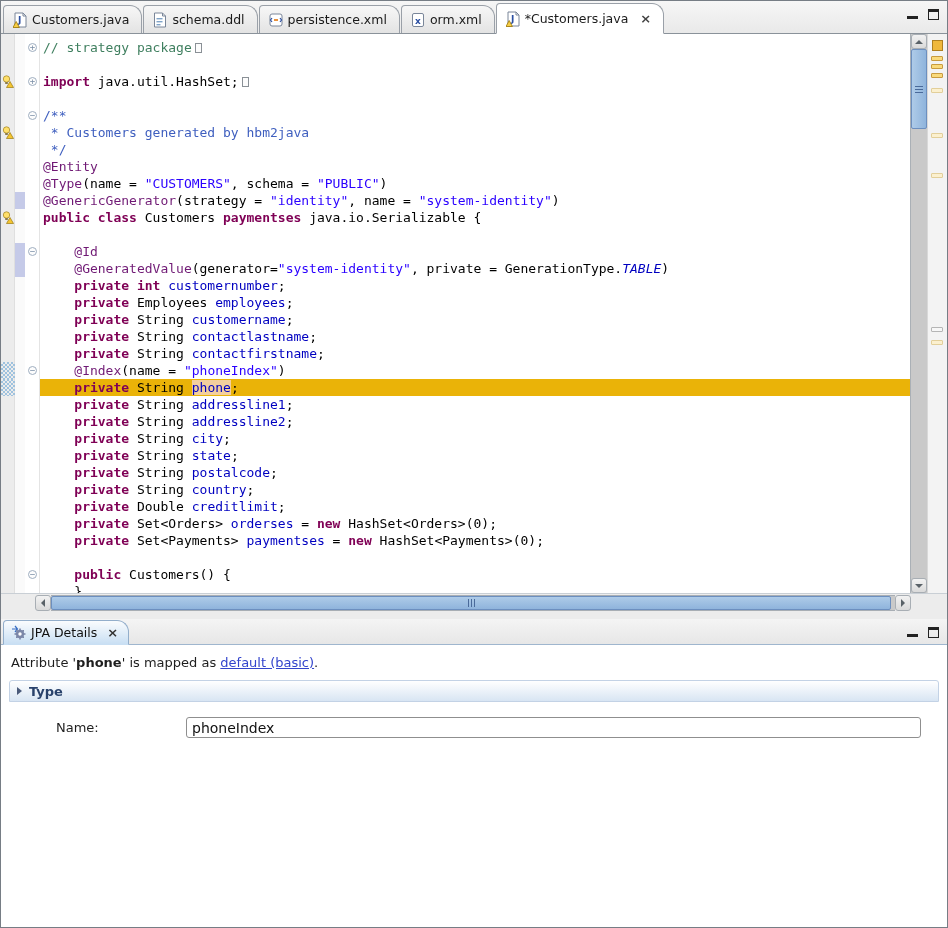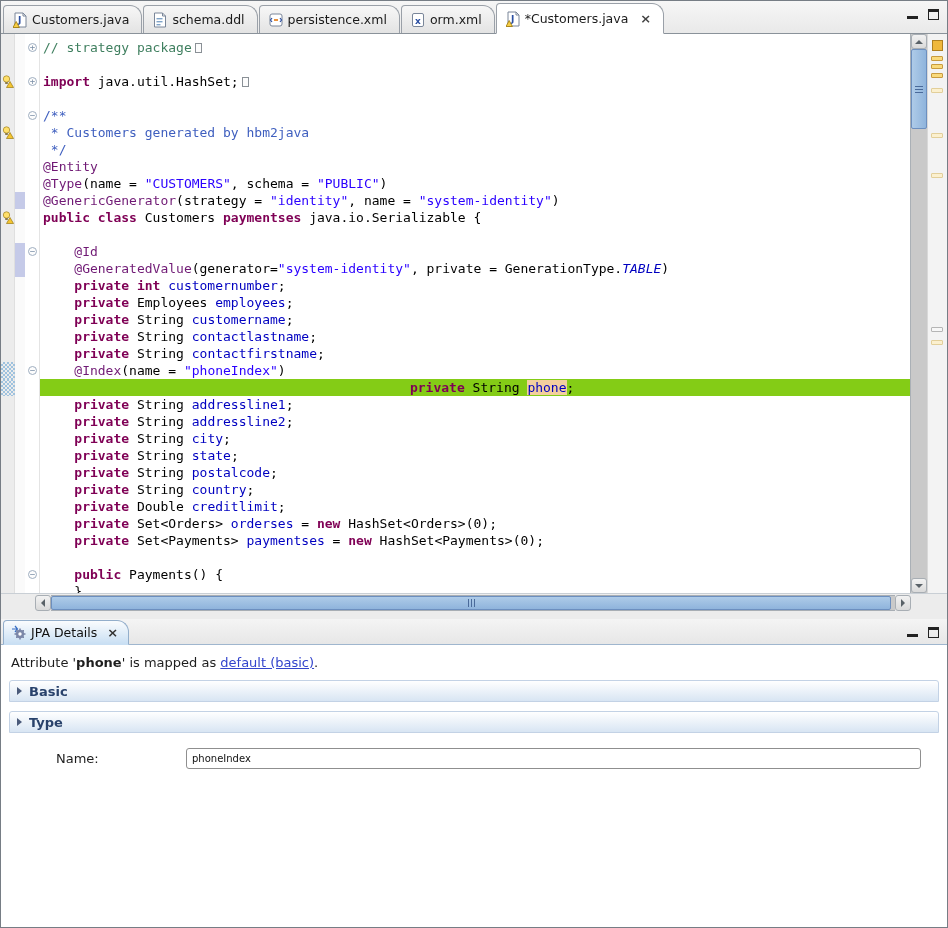--- a/index.html
+++ b/index.html
@@ -30,21 +30,21 @@
   .crow { display:flex; height:17px; align-items:stretch; }
   .g-marker { width:14px; flex:0 0 14px; display:flex; align-items:center; justify-content:center; }
   .g-diff { width:10px; flex:0 0 10px; }
   .g-diff.changed { background:#C5CAE8; }
   .g-fold { width:15px; flex:0 0 15px; display:flex; align-items:center; justify-content:center; }
   .crow.diff-added .g-marker {
     background-image:linear-gradient(45deg,#9FC2DE 25%,transparent 25%,transparent 75%,#9FC2DE 75%),
                      linear-gradient(45deg,#9FC2DE 25%,transparent 25%,transparent 75%,#9FC2DE 75%);
     background-size:4px 4px; background-position:0 0,2px 2px; }
   .c-text { flex:1; font-family:"DejaVu Sans Mono","Liberation Mono",monospace; font-size:13px; line-height:17px; white-space:pre; padding-left:3px; color:#000; }
-  .crow.current .c-text { background:#84cc16;text-align:center; }
+  .crow.current .c-text { background:#eab308; }
   .foldicon { width:9px; height:9px; border:1px solid #9FAEC0; border-radius:50%; background:#FDFDFD; color:#7A8EA6; font-size:9px; line-height:7px; text-align:center; font-family:"DejaVu Sans Mono",monospace; }
   .seg.kw { color:#7F0055; font-weight:bold; }
   .seg.str { color:#2A00FF; }
   .seg.fld { color:#0000C0; }
   .seg.com { color:#3F7F5F; }
   .seg.doc { color:#3F5FBF; }
   .seg.ann { color:#701a75; }
   .seg.pln { color:#000000; }
   .seg.sta { color:#0000C0; font-style:italic; }
   .seg.occ { background:#F3CF9E; }
@@ -89,21 +89,21 @@
   .jpa-content { flex:1; background:#FFF; padding:8px 8px 0 8px; overflow:hidden; }
   .jpa-msg { font-size:13px; color:#1E1E1E; padding:2px 0 10px 2px; }
   .jpa-msg b { font-weight:bold; }
   .jpa-link { color:#3344CC; text-decoration:underline; cursor:pointer; }
   .secbar { height:22px; margin-bottom:9px; background:linear-gradient(#FFFFFF,#D8E5F3); border:1px solid #C3D2E5; border-radius:3px 3px 0 0; display:flex; align-items:center; padding-left:7px; gap:7px; cursor:default; }
   .secbar .title { font-size:13px; font-weight:bold; color:#29426B; }
   .tri-r { width:0; height:0; border-top:4px solid transparent; border-bottom:4px solid transparent; border-left:5px solid #4A5A7A; }
   .tri-d { width:0; height:0; border-left:4px solid transparent; border-right:4px solid transparent; border-top:5px solid #4A5A7A; }
   .index-body { display:flex; align-items:center; padding:6px 18px 0 6px;margin-left:41px; }
   .index-body label { font-size:13px; color:#1E1E1E; width:130px; flex:0 0 130px; }
-  .index-body input { flex:1; height:21px; border:1px solid #8F8F8F; border-radius:3px; padding:0 5px; font-size:10px; font-family:"DejaVu Sans","Liberation Sans",sans-serif; color:#111; background:#FFF; outline:none; }
+  .index-body input { flex:1; height:21px; border:1px solid #8F8F8F; border-radius:3px; padding:0 5px; font-size:14px; font-family:"DejaVu Sans","Liberation Sans",sans-serif; color:#111; background:#FFF; outline:none; }
   .ticon { display:inline-flex; width:15px; height:15px; position:relative; flex:0 0 15px; }
 </style>
 </head>
 <body>
 
 <div class="app">
 
   <div class="etabbar">
     <div class="tabs-holder">
         <div class="etab">
@@ -386,21 +386,21 @@
             <span class="g-diff"></span>
             <span class="g-fold"></span>
             <span class="c-text"></span>
           </div>
           <div class="crow">
             <span class="g-marker"></span>
             <span class="g-diff"></span>
             <span class="g-fold">
               <span class="foldicon">−</span>
             </span>
-            <span class="c-text"><span class="seg pln">    </span><span class="seg kw">public</span><span class="seg pln"> Payments() {</span></span>
+            <span class="c-text"><span class="seg pln">    </span><span class="seg kw">public</span><span class="seg pln"> Customers() {</span></span>
           </div>
           <div class="crow">
             <span class="g-marker"></span>
             <span class="g-diff"></span>
             <span class="g-fold"></span>
             <span class="c-text"><span class="seg pln">    }</span></span>
           </div>
         </div>
     </div>
     <div class="vscroll">
@@ -471,24 +471,20 @@
       <div class="btn-min"></div>
       <div class="btn-max"></div>
     </div>
   </div>
 
   <div class="jpa-content">
     <div class="jpa-msg">
       <span>Attribute '</span><b>phone</b><span>' is mapped as </span><span class="jpa-link">default (basic)</span><span>.</span>
     </div>
 
-    <div class="secbar">
-      <div class="tri-r"></div>
-      <span class="title">Basic</span>
-    </div>
 
     <div class="secbar">
       <div class="tri-r"></div>
       <span class="title">Type</span>
     </div>
 
     <div class="index-body">
       <label>Name:</label>
       <input type="text" value="phoneIndex" style="">
     </div>

